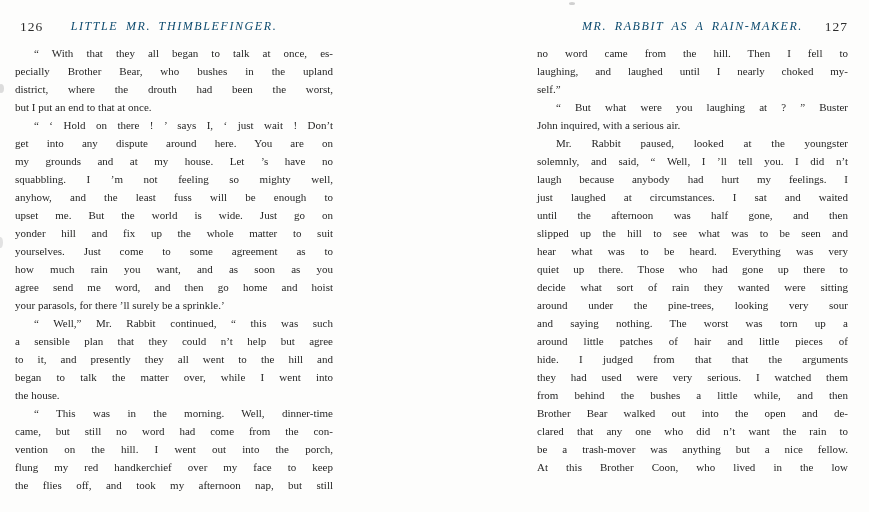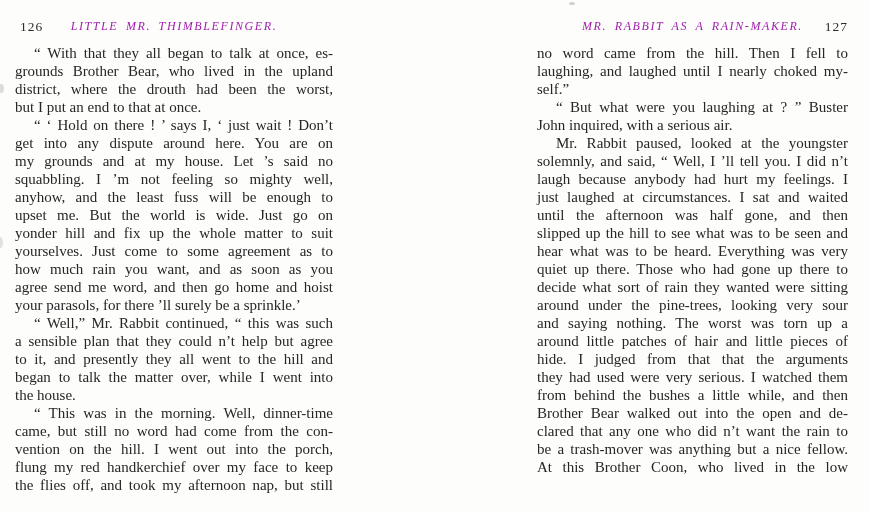--- a/index.html
+++ b/index.html
@@ -34,29 +34,29 @@
     color: #2b2b2b;
   }
   .left-head  .folio { left: 5px; }
   .right-head .folio { right: 0; margin-left: 20px; }
   .running {
     text-align: center;
     font-style: italic;
     font-size: 12px;
     letter-spacing: 1.6px;
     word-spacing: 3px;
-    color: #a21caf;
+    color: #0c4a6e;
     white-space: nowrap;
   }
 
   
   .pagebody {
     position: absolute;
     top: 44px;
-    font-size: 15px;
+    font-size: 11px;
     line-height: 18px;
   }
   .pagebody.left-body  { left: 15px;  width: 318px; }
   .pagebody.right-body { left: 537px; width: 311px; }
 
   .para { margin: 0; }
   .line {
     text-align: justify;
     text-align-last: justify;
     white-space: normal;
@@ -80,28 +80,28 @@
 <div class="spread">
 
   <div>
     <div class="pagehead left-head">
       <span class="folio">126</span>
       <div class="running">LITTLE MR. THIMBLEFINGER.</div>
     </div>
     <div class="pagebody left-body">
         <div class="para indented">
           <div class="line">“ With that they all began to talk at once, es-</div>
-          <div class="line">grounds Brother Bear, who lived in the upland</div>
+          <div class="line">pecially Brother Bear, who bushes in the upland</div>
           <div class="line">district, where the drouth had been the worst,</div>
           <div class="line end">but I put an end to that at once.</div>
         </div>
         <div class="para indented">
           <div class="line">“ ‘ Hold on there ! ’ says I, ‘ just wait !  Don’t</div>
           <div class="line">get into any dispute around here.  You are on</div>
-          <div class="line">my grounds and at my house.  Let ’s said no</div>
+          <div class="line">my grounds and at my house.  Let ’s have no</div>
           <div class="line">squabbling.  I ’m not feeling so mighty well,</div>
           <div class="line">anyhow, and the least fuss will be enough to</div>
           <div class="line">upset me.  But the world is wide.  Just go on</div>
           <div class="line">yonder hill and fix up the whole matter to suit</div>
           <div class="line">yourselves.  Just come to some agreement as to</div>
           <div class="line">how much rain you want, and as soon as you</div>
           <div class="line">agree send me word, and then go home and hoist</div>
           <div class="line end">your parasols, for there ’ll surely be a sprinkle.’</div>
         </div>
         <div class="para indented">

